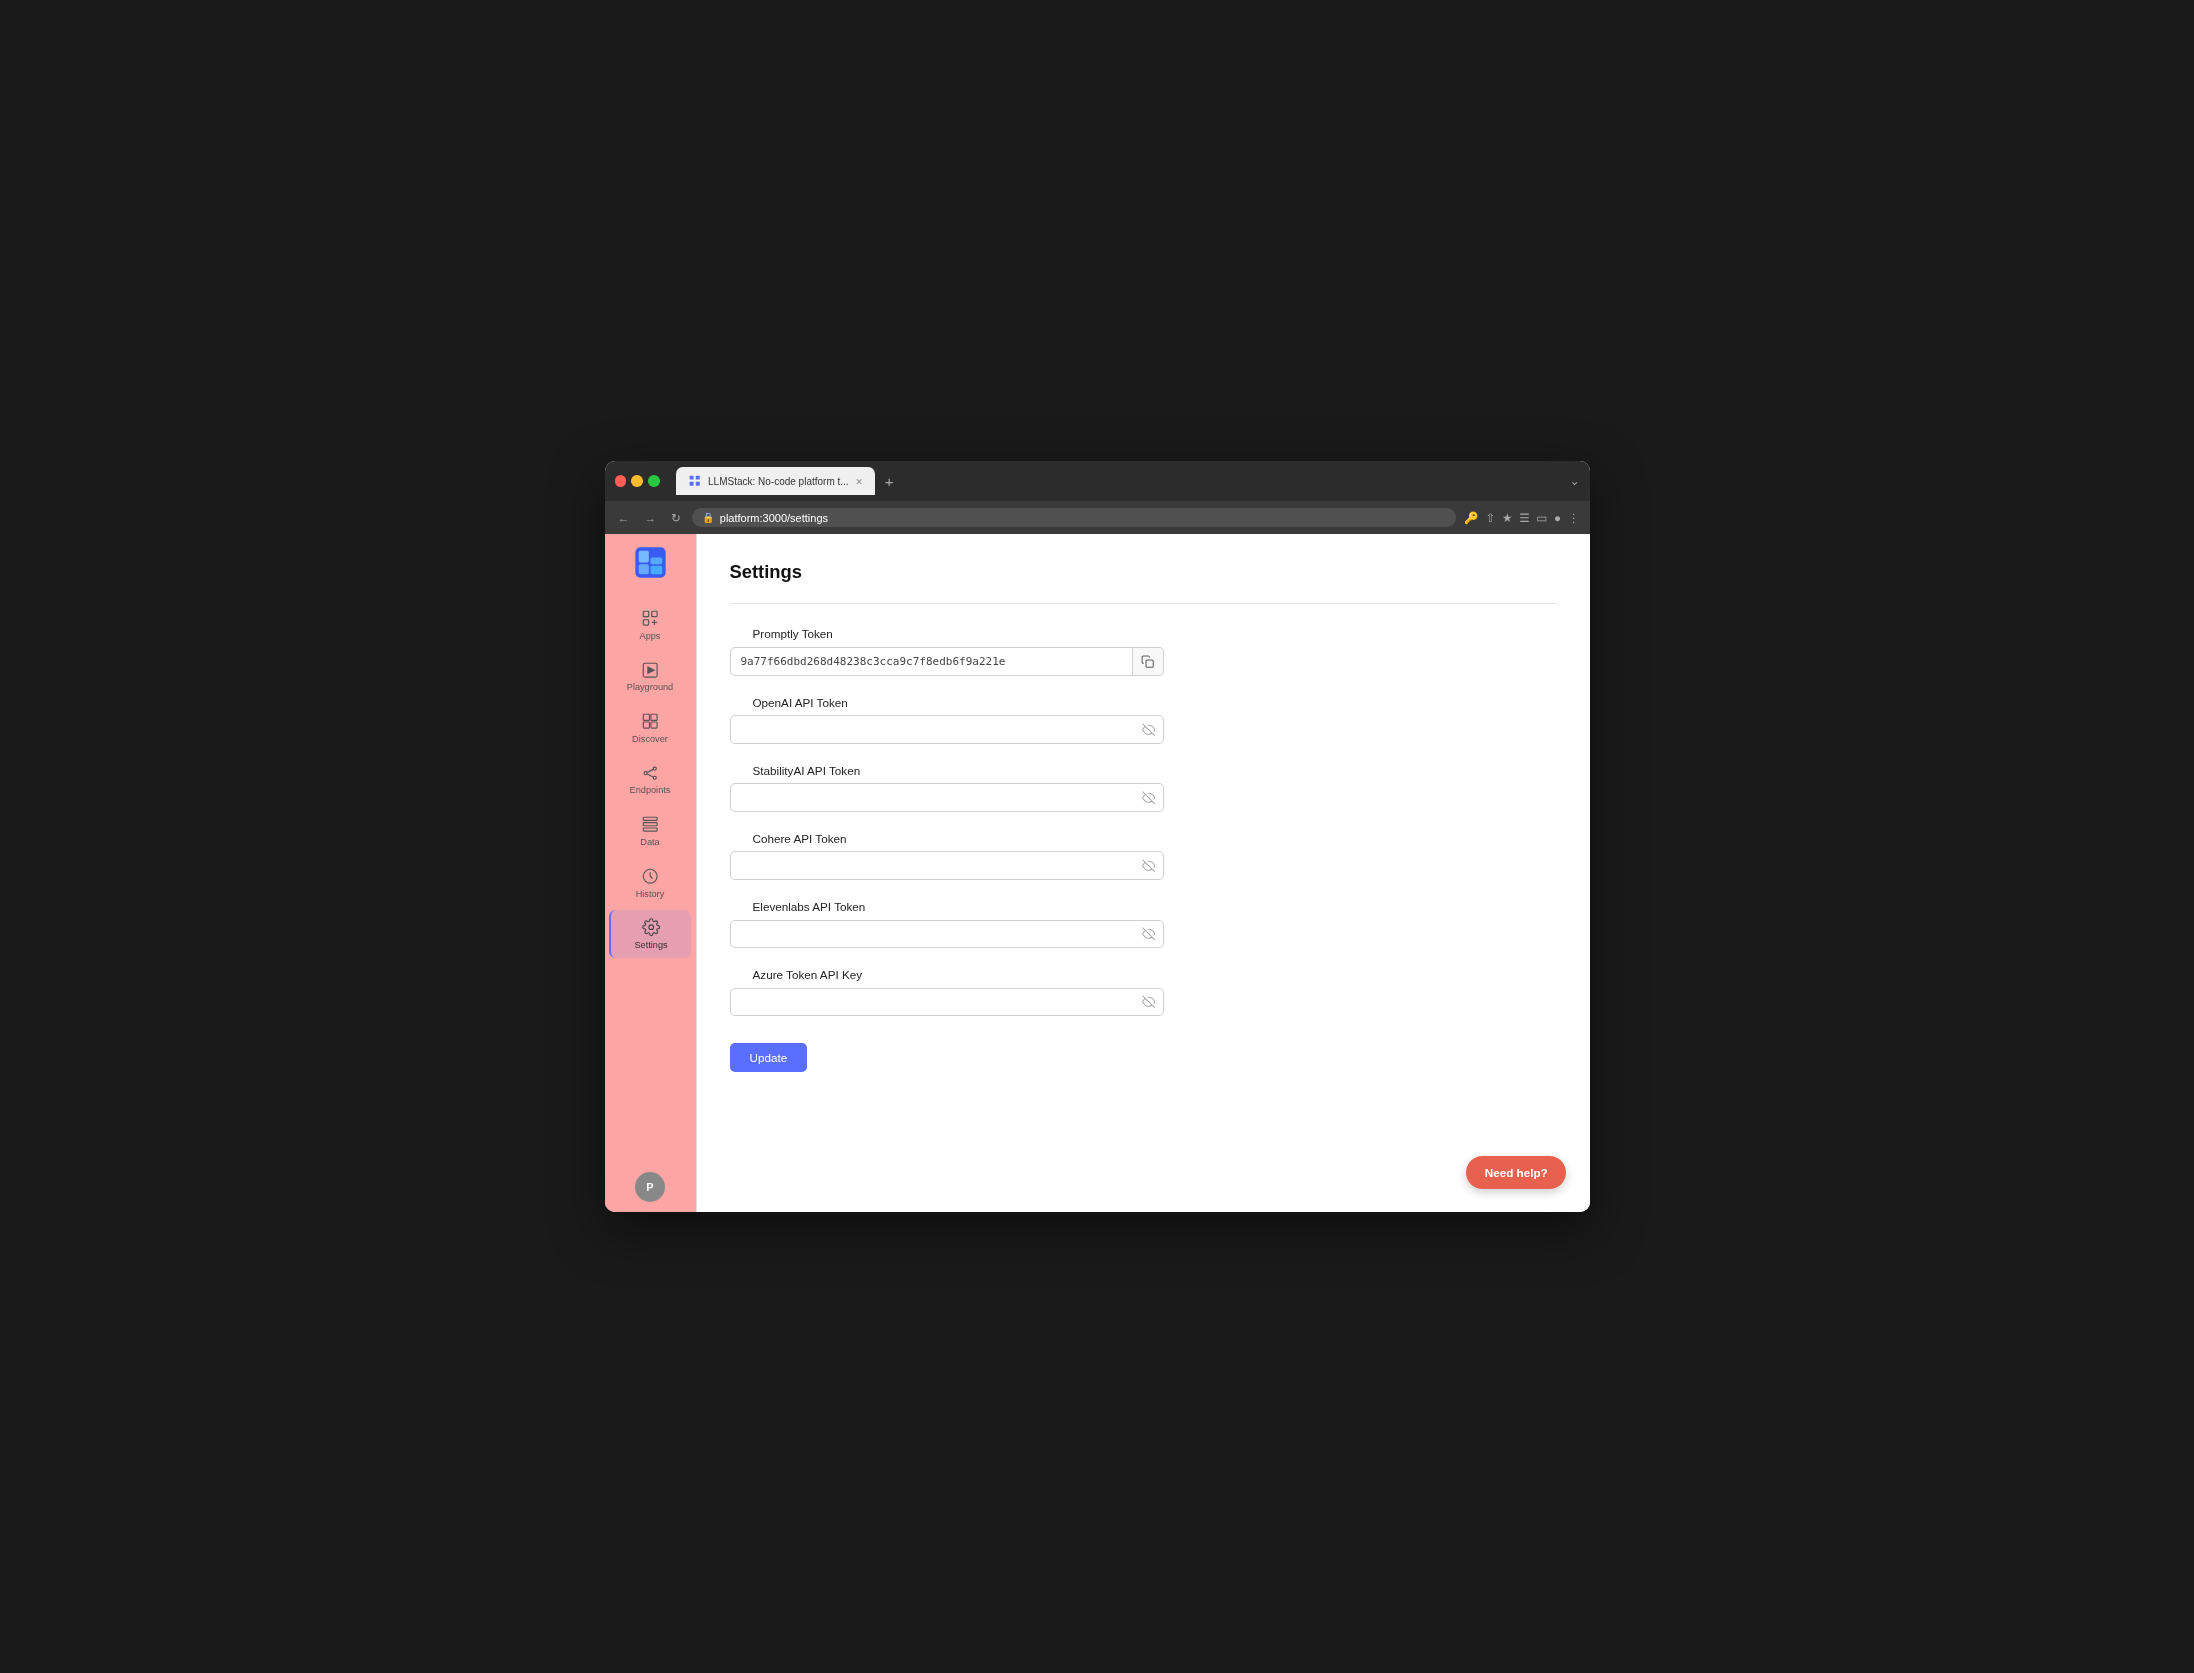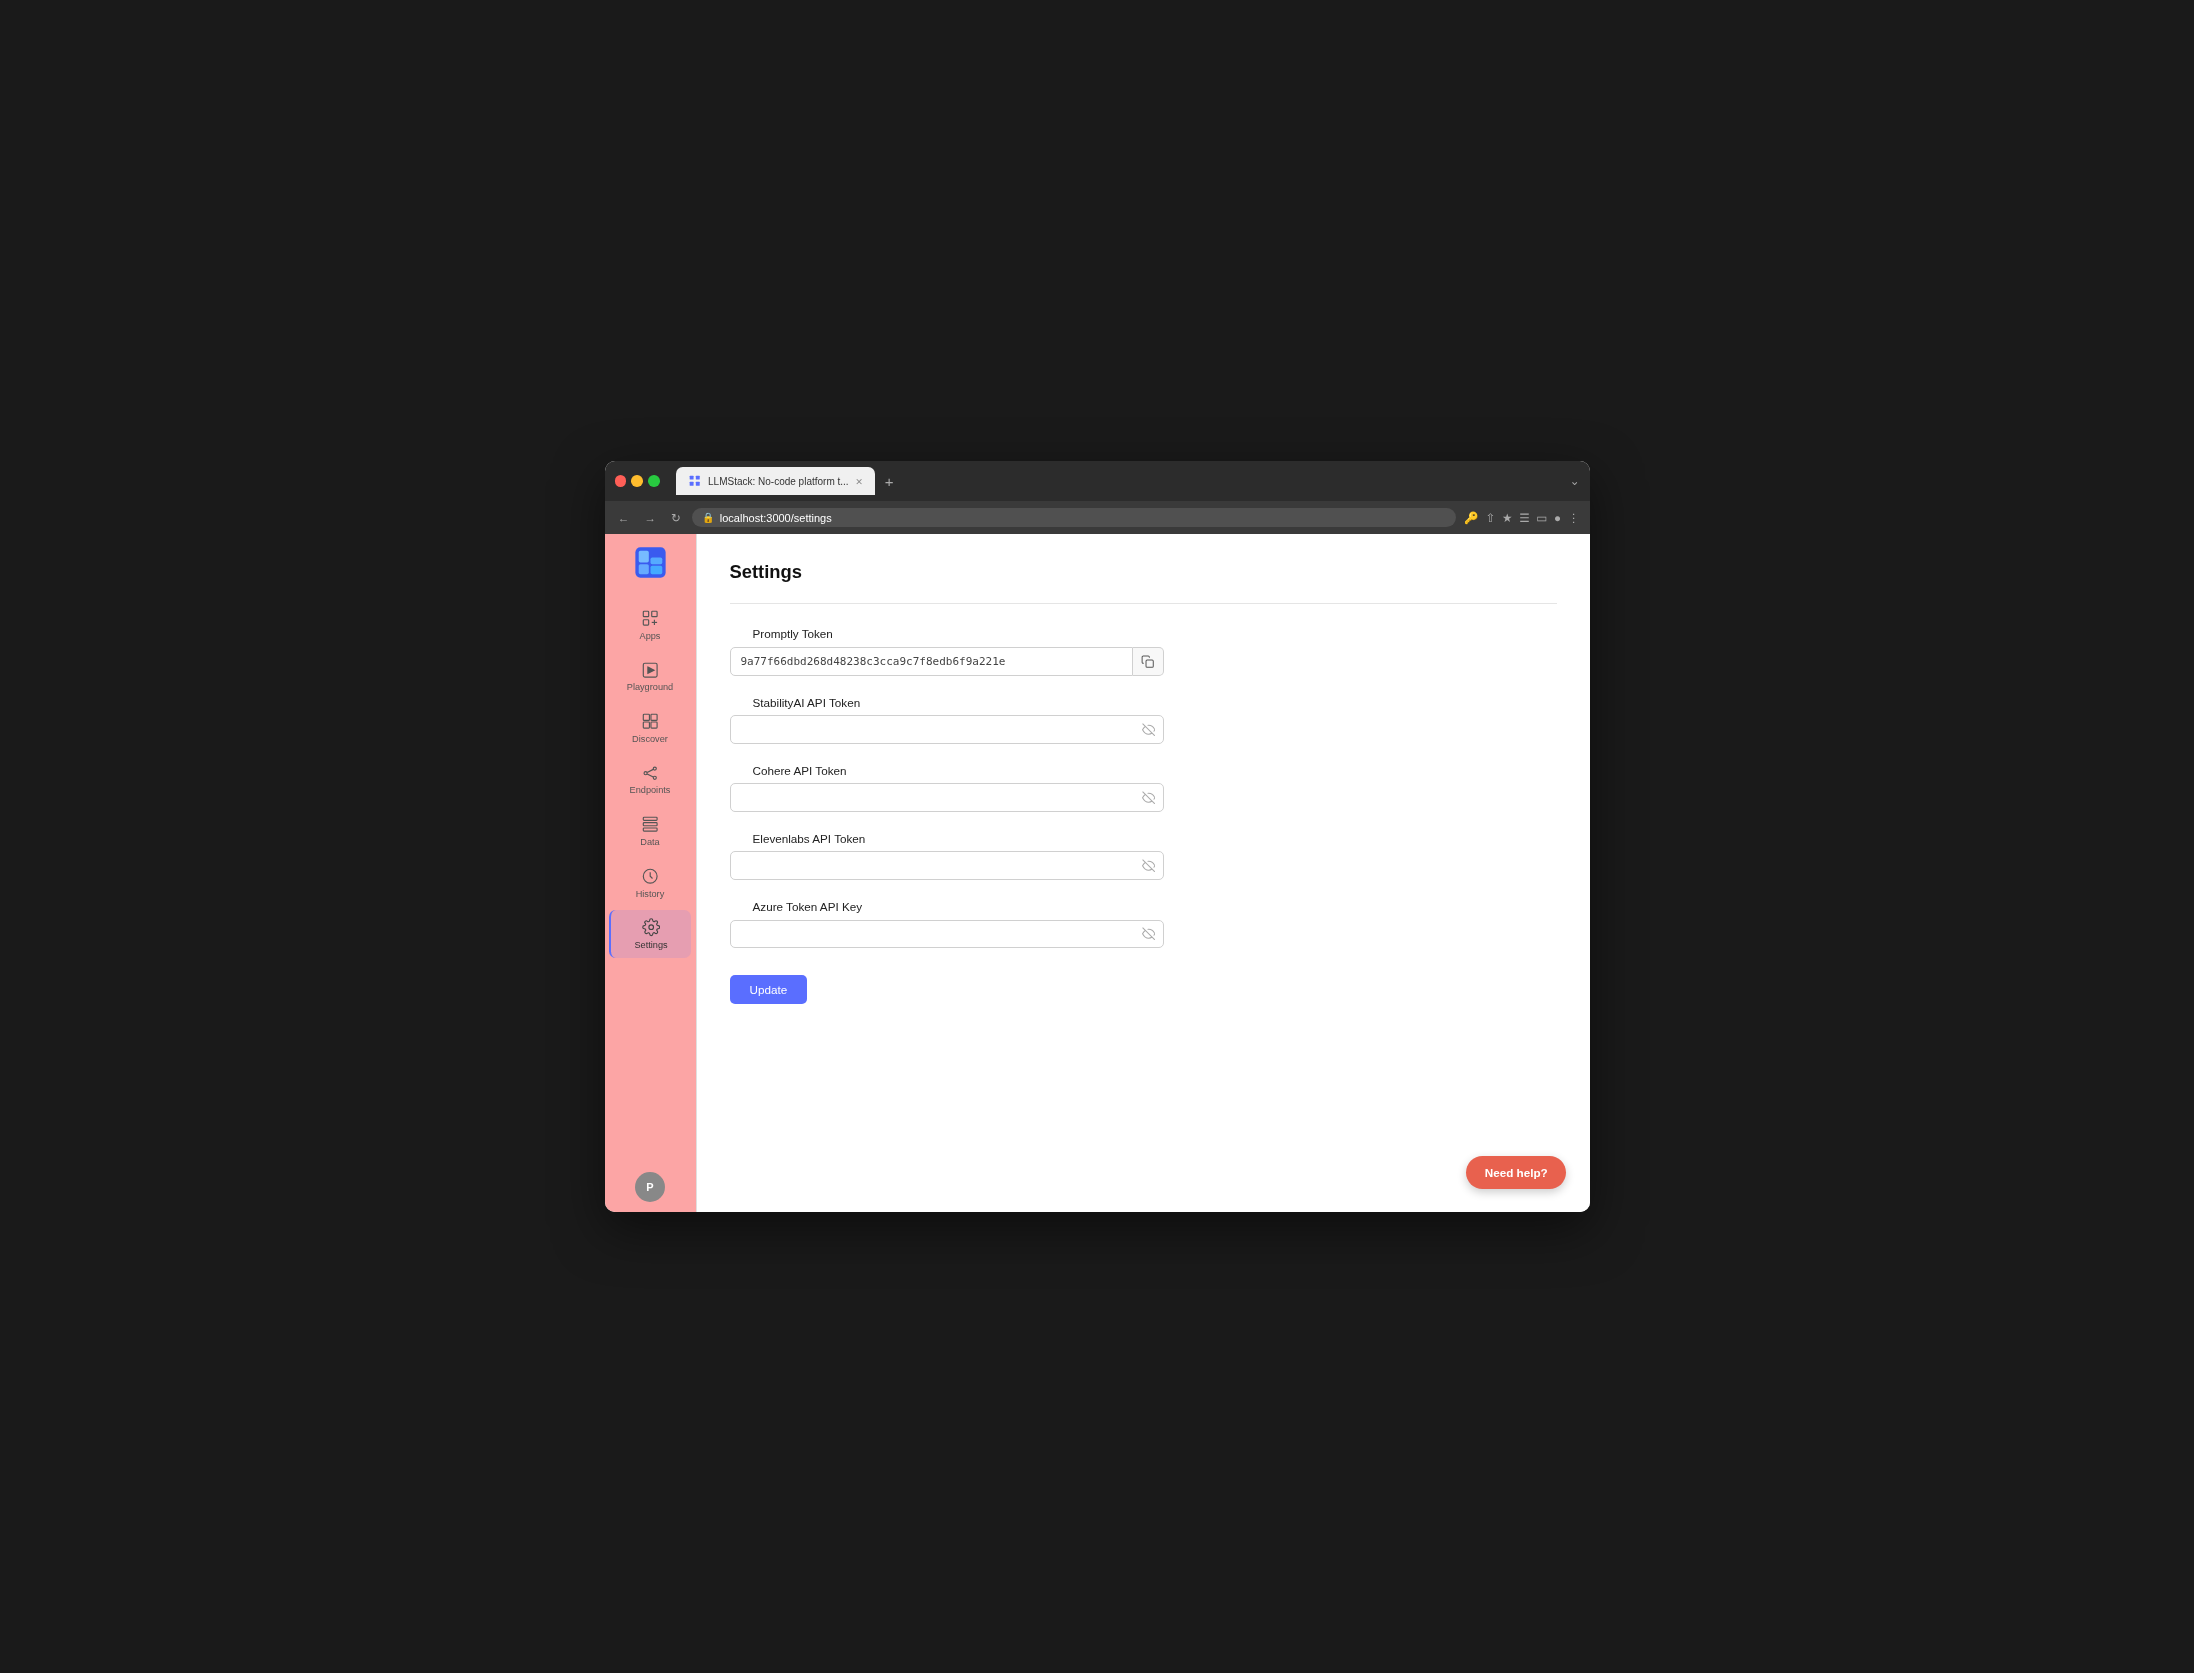--- a/index.html
+++ b/index.html
@@ -352,21 +352,21 @@
     </div>
     <div class="expand-btn">⌄</div>
   </div>
 
   <div class="address-bar">
     <span class="nav-btn">←</span>
     <span class="nav-btn">→</span>
     <span class="nav-btn">↻</span>
     <div class="address-input">
       <span class="address-icon">🔒</span>
-      <span>localhost:3000/settings</span>
+      <span>platform:3000/settings</span>
     </div>
     <div class="browser-actions">
       <span>🔑</span>
       <span>⇧</span>
       <span>★</span>
       <span>☰</span>
       <span>▭</span>
       <span>●</span>
       <span>⋮</span>
     </div>
@@ -470,20 +470,33 @@
             <input class="token-input" type="text" readonly="" value="9a77f66dbd268d48238c3cca9c7f8edb6f9a221e" style="">
             <button class="copy-btn" title="Copy">
               <svg width="13.4" height="13.4" viewBox="0 0 24 24" fill="none" stroke="#555" stroke-width="1.8">
                 <rect x="9" y="9" width="13" height="13" rx="2"></rect>
                 <path d="M5 15H4a2 2 0 0 1-2-2V4a2 2 0 0 1 2-2h9a2 2 0 0 1 2 2v1"></path>
               </svg>
             </button>
           </div>
         </div>
 
+        <div class="form-group">
+          <label class="form-label">OpenAI API Token</label>
+          <div class="input-wrapper">
+            <input class="form-input" type="password" style="">
+            <button class="eye-btn">
+              <svg width="13.4" height="13.4" viewBox="0 0 24 24" fill="none" stroke="#aaa" stroke-width="1.8">
+                <path d="M17.94 17.94A10.07 10.07 0 0 1 12 20c-7 0-11-8-11-8a18.45 18.45 0 0 1 5.06-5.94"></path>
+                <path d="M9.9 4.24A9.12 9.12 0 0 1 12 4c7 0 11 8 11 8a18.5 18.5 0 0 1-2.16 3.19"></path>
+                <line x1="1" y1="1" x2="23" y2="23"></line>
+              </svg>
+            </button>
+          </div>
+        </div>
 
         <div class="form-group">
           <label class="form-label">StabilityAI API Token</label>
           <div class="input-wrapper">
             <input class="form-input" type="password" style="">
             <button class="eye-btn">
               <svg width="13.4" height="13.4" viewBox="0 0 24 24" fill="none" stroke="#aaa" stroke-width="1.8">
                 <path d="M17.94 17.94A10.07 10.07 0 0 1 12 20c-7 0-11-8-11-8a18.45 18.45 0 0 1 5.06-5.94"></path>
                 <path d="M9.9 4.24A9.12 9.12 0 0 1 12 4c7 0 11 8 11 8a18.5 18.5 0 0 1-2.16 3.19"></path>
                 <line x1="1" y1="1" x2="23" y2="23"></line>

